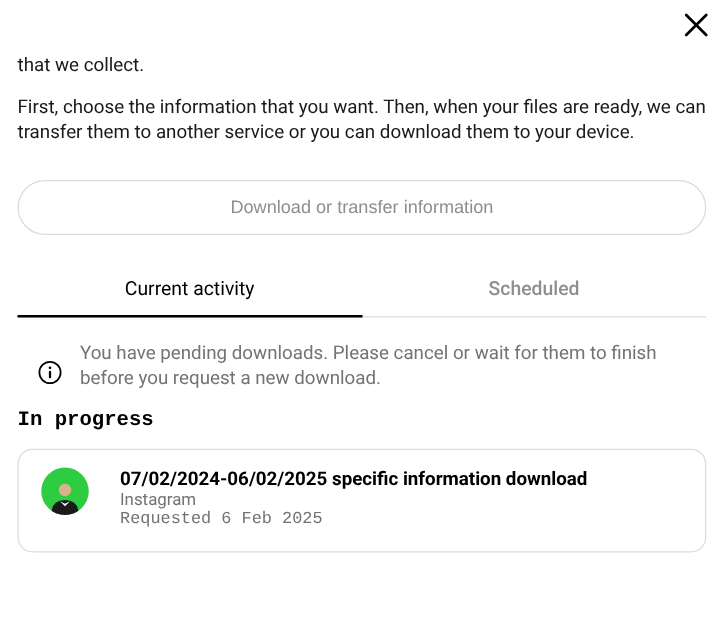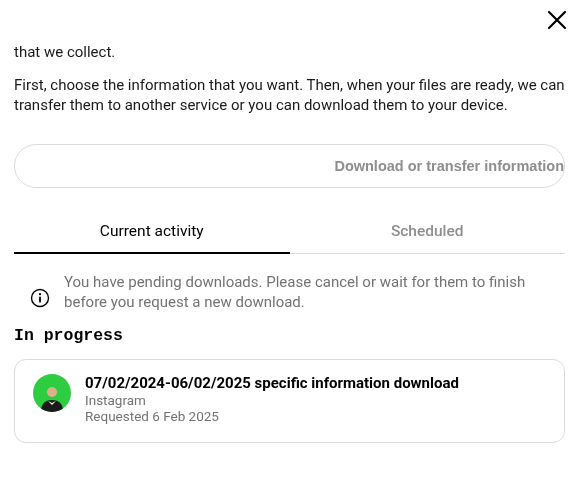--- a/index.html
+++ b/index.html
@@ -43,22 +43,22 @@
     }
     .download-btn {
       width: 100%;
       margin-top: 28px;
       padding: 13px 0;
       border: 1px solid #dbdbdb;
       border-radius: 22px;
       background: #fff;
       color: #8e8e8e;
       font-size: 14.5px;
-      font-weight: 700;
-      text-align: right;
+      font-weight: 400;
+      text-align: center;
       cursor: pointer;
     }
     .tabs {
       display: flex;
       margin-top: 22px;
       border-bottom: 1px solid #dbdbdb;
     }
     .tab {
       flex: 1;
       text-align: center;
@@ -101,21 +101,21 @@
       font-family: Liberation Mono, monospace;
     }
     .card {
       border: 1px solid #dbdbdb;
       border-radius: 12px;
       margin-top: 14px;
       padding: 14px 18px 18px 18px;
     }
     .card-header {
       display: flex;
-      gap: 14px;
+      gap: 25px;
     }
     .avatar {
       width: 38px;
       height: 38px;
       border-radius: 50%;
       background: #2ecc40;
       flex-shrink: 0;
       position: relative;
       overflow: hidden;
     }
@@ -143,20 +143,21 @@
     }
     .card-service {
       font-size: 13.5px;
       color: #737373;
       margin-top: 0;
     }
     .card-date {
       font-size: 13.5px;
       color: #737373;
       margin-top: 0;
+      font-family: Liberation Mono, monospace;
     }
     .cancel-btn {
       width: 100%;
       margin-top: 14px;
       padding: 10px 0;
       border: 1px solid #dbdbdb;
       border-radius: 20px;
       background: #fff;
       color: #000;
       font-size: 14.5px;

